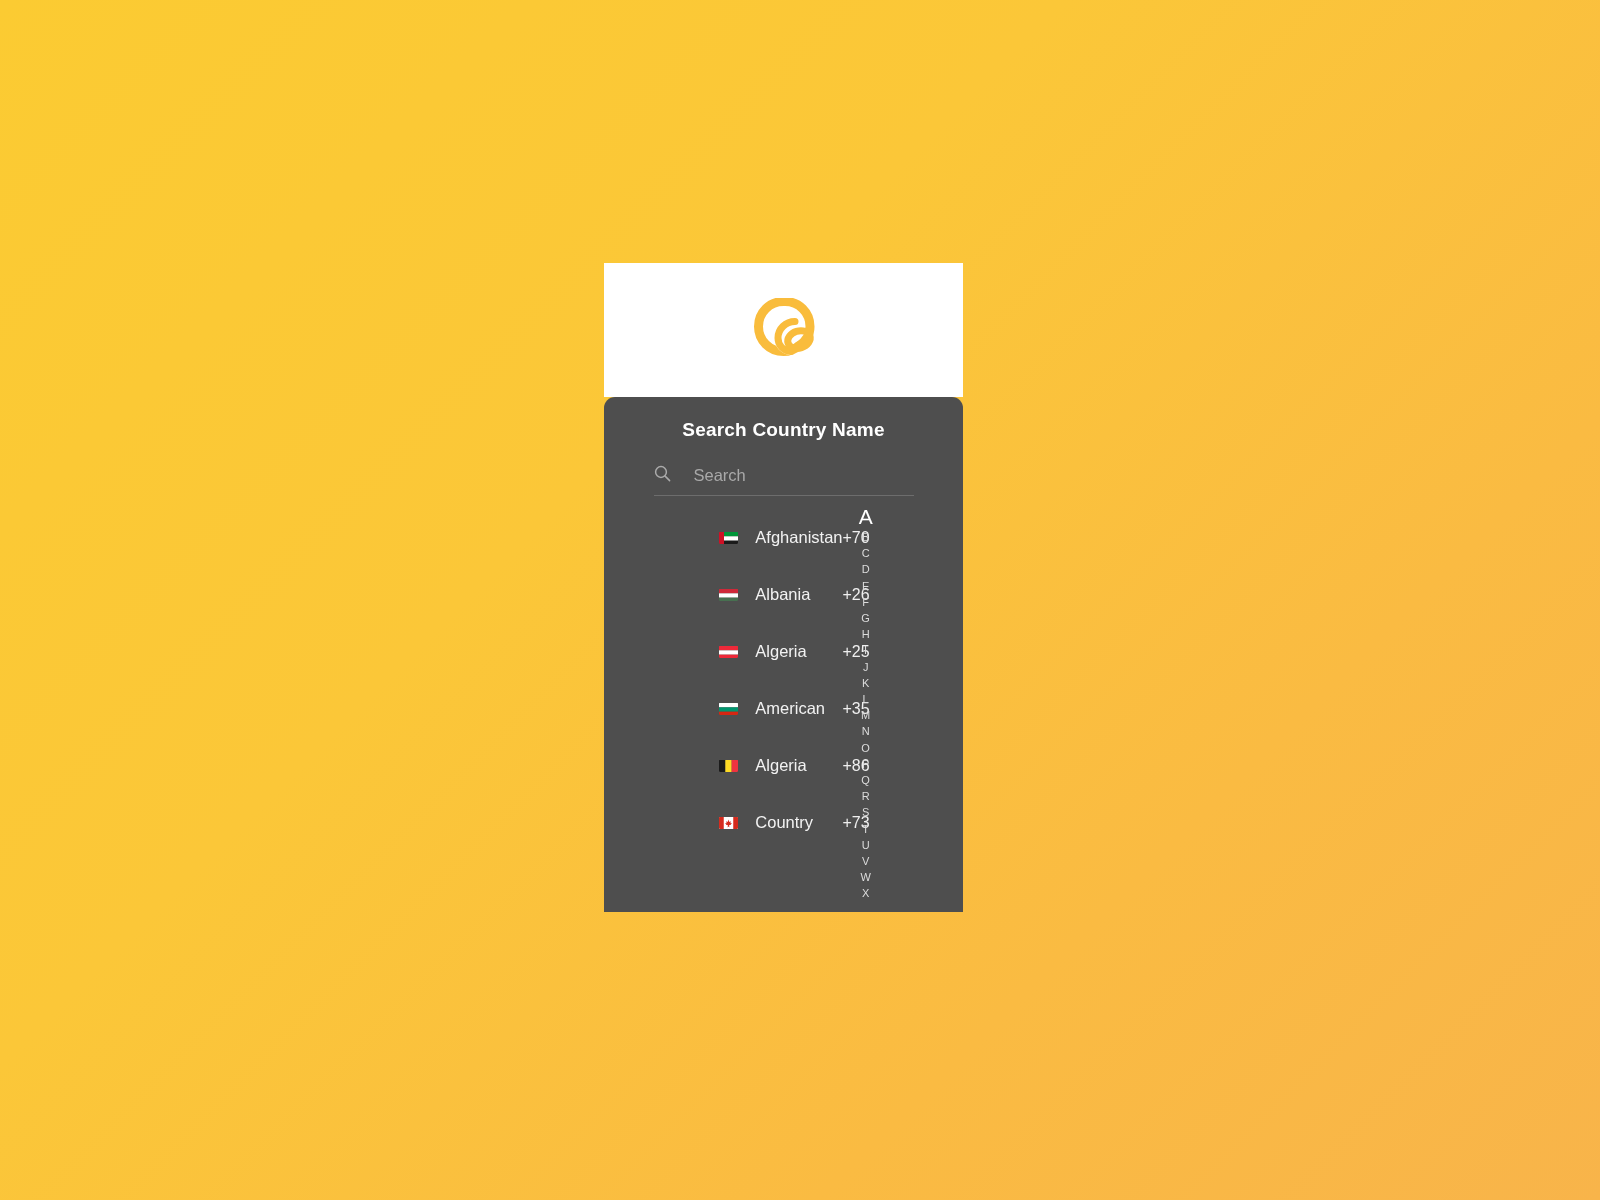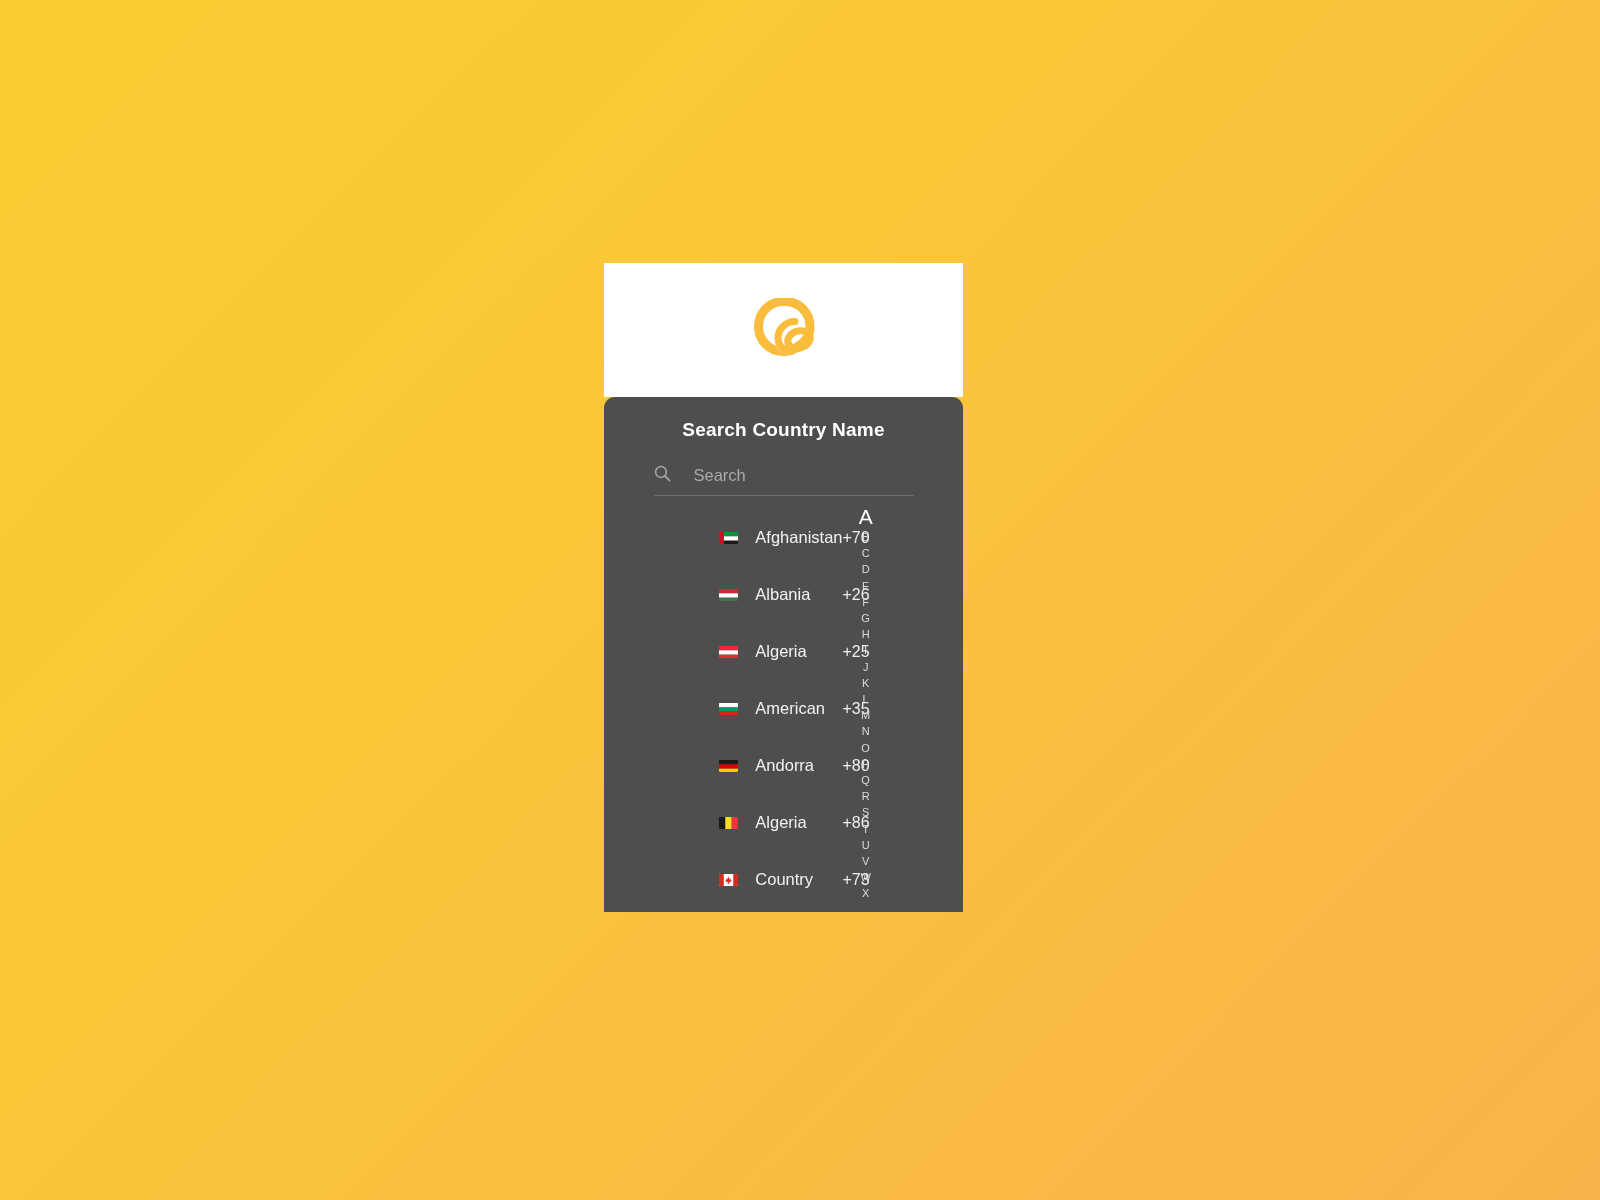--- a/index.html
+++ b/index.html
@@ -249,29 +249,20 @@
             <span class="dial-code">+25</span>
           </div>
           <div class="country-row">
             <span class="flag"><svg viewBox="0 0 19 13" width="19" height="13">
                 <rect x="0" y="0" width="19" height="4.34" fill="#ffffff"></rect>
                 <rect x="0" y="4.34" width="19" height="4.33" fill="#00966E"></rect>
                 <rect x="0" y="8.67" width="19" height="4.33" fill="#D62612"></rect>
               </svg></span>
             <span class="country-name">American</span>
             <span class="dial-code">+35</span>
-          </div>
-          <div class="country-row">
-            <span class="flag"><svg viewBox="0 0 19 13" width="19" height="13">
-                <rect x="0" y="0" width="19" height="4.34" fill="#1b1b1b"></rect>
-                <rect x="0" y="4.34" width="19" height="4.33" fill="#DD0000"></rect>
-                <rect x="0" y="8.67" width="19" height="4.33" fill="#FFCE00"></rect>
-              </svg></span>
-            <span class="country-name">Andorra</span>
-            <span class="dial-code">+80</span>
           </div>
           <div class="country-row">
             <span class="flag"><svg viewBox="0 0 19 13" width="19" height="13">
                 <rect x="0" y="0" width="6.34" height="13" fill="#1b1b1b"></rect>
                 <rect x="6.34" y="0" width="6.33" height="13" fill="#FDDA24"></rect>
                 <rect x="12.67" y="0" width="6.33" height="13" fill="#EF3340"></rect>
               </svg></span>
             <span class="country-name">Algeria</span>
             <span class="dial-code">+86</span>
           </div>

